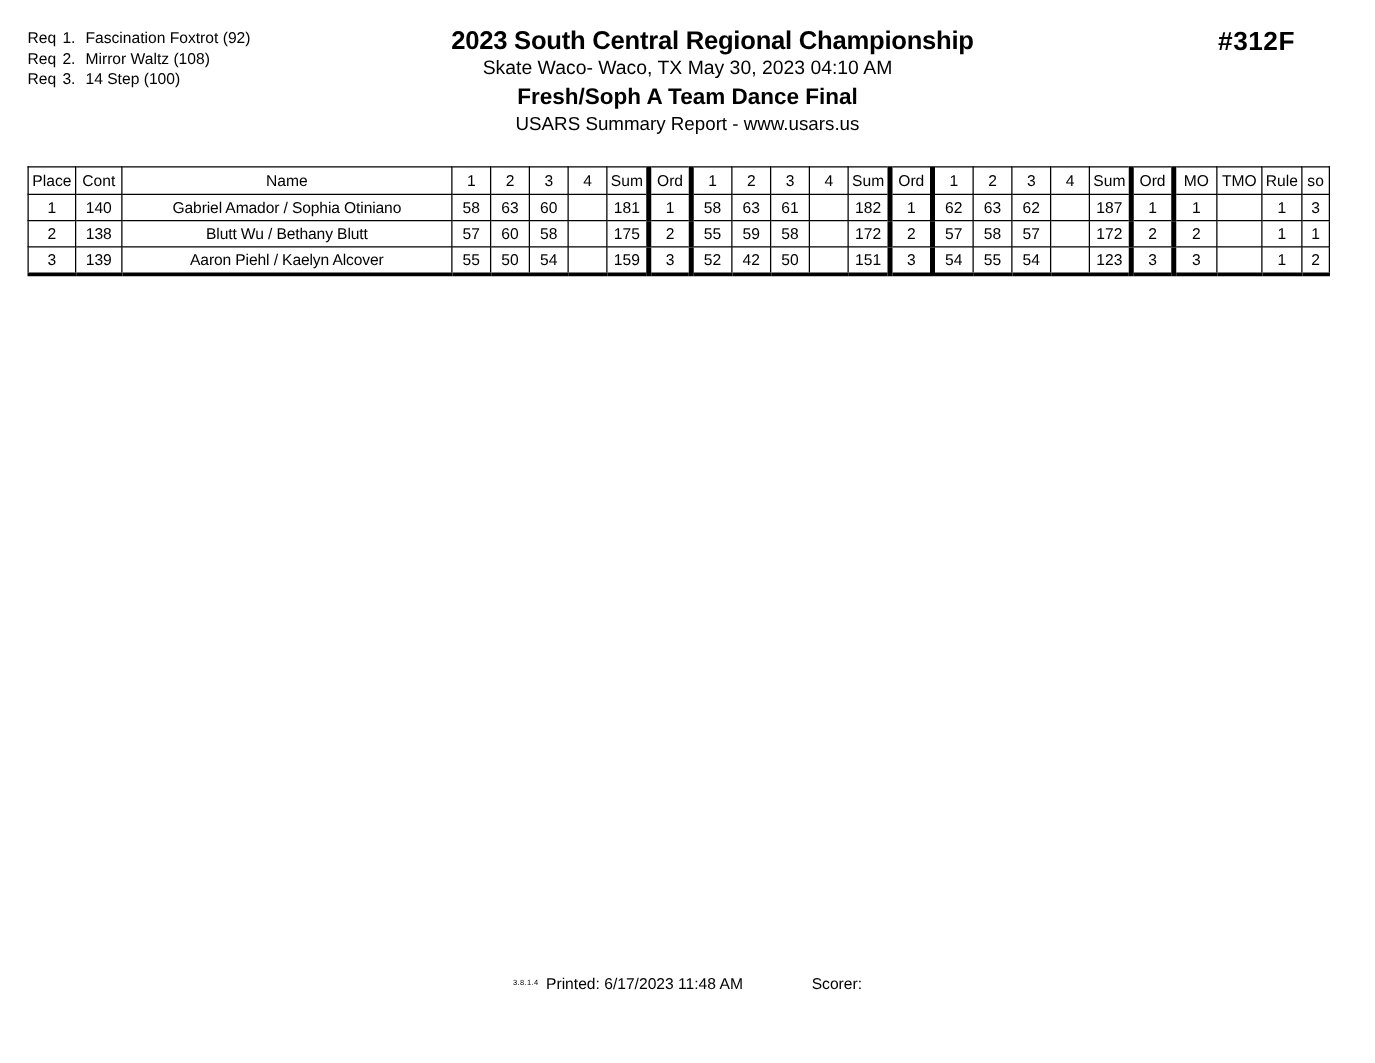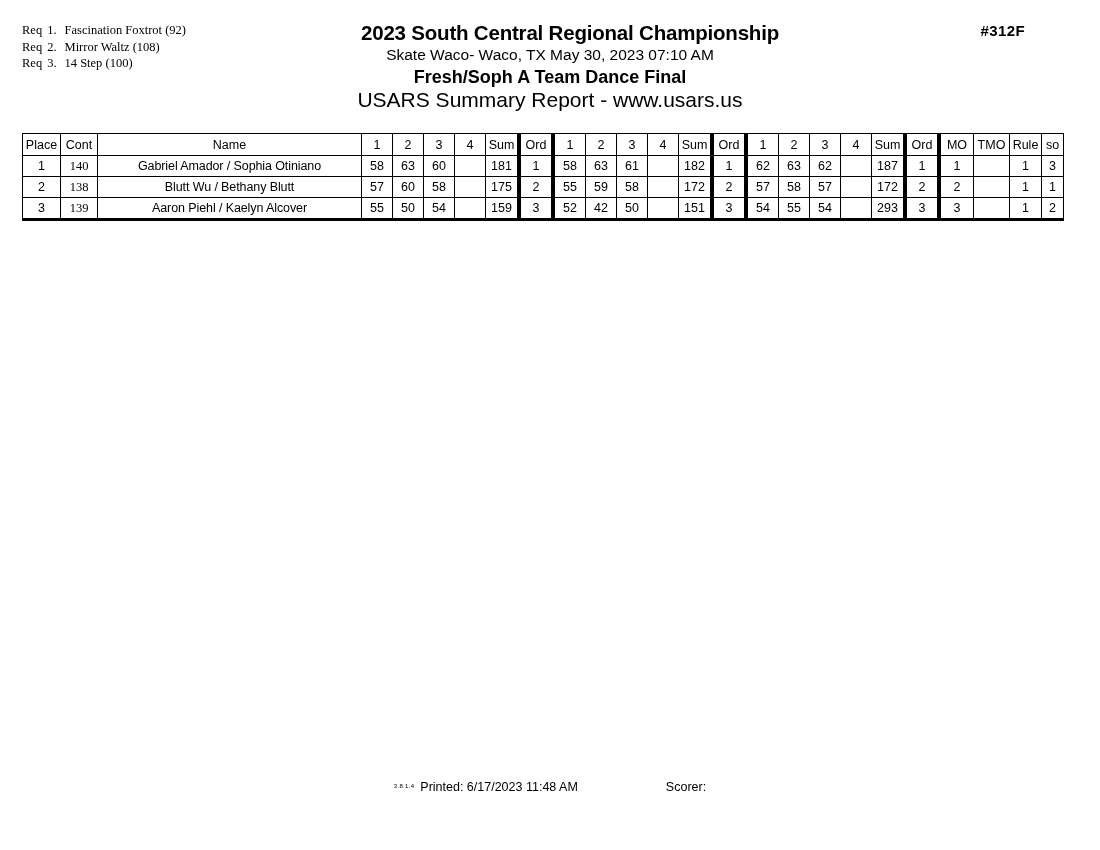--- a/index.html
+++ b/index.html
@@ -18,21 +18,21 @@
 
   
   #req-block {
     position: absolute;
     left: 22px;
     top: 22px;
     font-size: 12.5px;
     line-height: 16.5px;
     white-space: nowrap;
   }
-  .req-line { display: block; font-family: Liberation Serif, serif; }
+  .req-line { display: block; }
   .req-lbl { display: inline-block; }
   .req-num { display: inline-block; padding-left: 5px; }
   .req-txt { display: inline-block; padding-left: 8px; }
 
   
   #title-block {
     position: absolute;
     left: 0;
     right: 0;
     top: 20px;
@@ -48,30 +48,30 @@
   #title-venue {
     font-size: 15.5px;
     line-height: 20px;
   }
   #title-event {
     font-size: 18px;
     font-weight: bold;
     line-height: 24px;
   }
   #title-report {
+    font-size: 15px;
+    line-height: 21px;
+  }
+
+  
+  #event-number {
+    position: absolute;
+    right: 64px;
+    top: 22px;
     font-size: 21px;
-    line-height: 21px;
-  }
-
-  
-  #event-number {
-    position: absolute;
-    right: 75px;
-    top: 22px;
-    font-size: 15px;
     font-weight: bold;
     letter-spacing: 0.4px;
   }
 
   
   #results-wrap {
     position: absolute;
     left: 22px;
     top: 133px;
   }
@@ -121,21 +121,21 @@
   td.h-rule  { width: 31px; }
   td.h-so    { width: 21px; }
 
   
   .tl { border-left: 4px solid #000 !important; }
   .tr2 { border-right: 4px solid #000 !important; }
 
   
   tr.data-row td { height: 20px; }
   td.c-place { font-weight: bold; font-size: 14px; }
-  td.c-cont  { font-weight: bold; font-size: 13.5px; font-family: Liberation Serif, serif; }
+  td.c-cont  { font-weight: bold; font-size: 13.5px; }
   td.c-name  { text-align: left; padding-left: 5px; font-weight: bold; font-size: 14px; letter-spacing: -0.1px; }
   td.c-ord   { font-weight: bold; font-size: 14px; }
 
   tr.last-row td { border-bottom: 3px solid #000 !important; }
 
   
   #footer {
     position: absolute;
     left: 0;
     right: 0;
@@ -143,40 +143,40 @@
     text-align: center;
     font-size: 12.5px;
     white-space: nowrap;
   }
   #footer-version {
     font-size: 6px;
     vertical-align: 3px;
     letter-spacing: 0.3px;
   }
   #footer-printed { padding-left: 6px; }
-  #footer-scorer { padding-left: 88px; }
+  #footer-scorer { padding-left: 55px; }
 </style>
 </head>
 <body>
 
 <div id="req-block">
   <span class="req-line">
     <span class="req-lbl">Req</span><span class="req-num">1.</span><span class="req-txt">Fascination Foxtrot (92)</span>
   </span>
   <span class="req-line">
     <span class="req-lbl">Req</span><span class="req-num">2.</span><span class="req-txt">Mirror Waltz (108)</span>
   </span>
   <span class="req-line">
     <span class="req-lbl">Req</span><span class="req-num">3.</span><span class="req-txt">14 Step (100)</span>
   </span>
 </div>
 
 <div id="title-block">
   <div id="title-main">2023 South Central Regional Championship</div>
-  <div id="title-venue">Skate Waco- Waco, TX  May 30, 2023  07:10 AM</div>
+  <div id="title-venue">Skate Waco- Waco, TX  May 30, 2023  04:10 AM</div>
   <div id="title-event">Fresh/Soph A Team Dance Final</div>
   <div id="title-report">USARS Summary Report - www.usars.us</div>
 </div>
 
 <div id="event-number">#312F</div>
 
 <div id="results-wrap">
   <table class="scoretable">
     <tbody>
 
@@ -282,21 +282,21 @@
         <td>52</td>
         <td>42</td>
         <td>50</td>
         <td></td>
         <td>151</td>
         <td class="c-ord tl tr2">3</td>
         <td>54</td>
         <td>55</td>
         <td>54</td>
         <td></td>
-        <td>293</td>
+        <td>123</td>
         <td class="c-ord tl tr2">3</td>
         <td>3</td>
         <td></td>
         <td>1</td>
         <td>2</td>
       </tr>
 
     </tbody>
   </table>
 </div>

